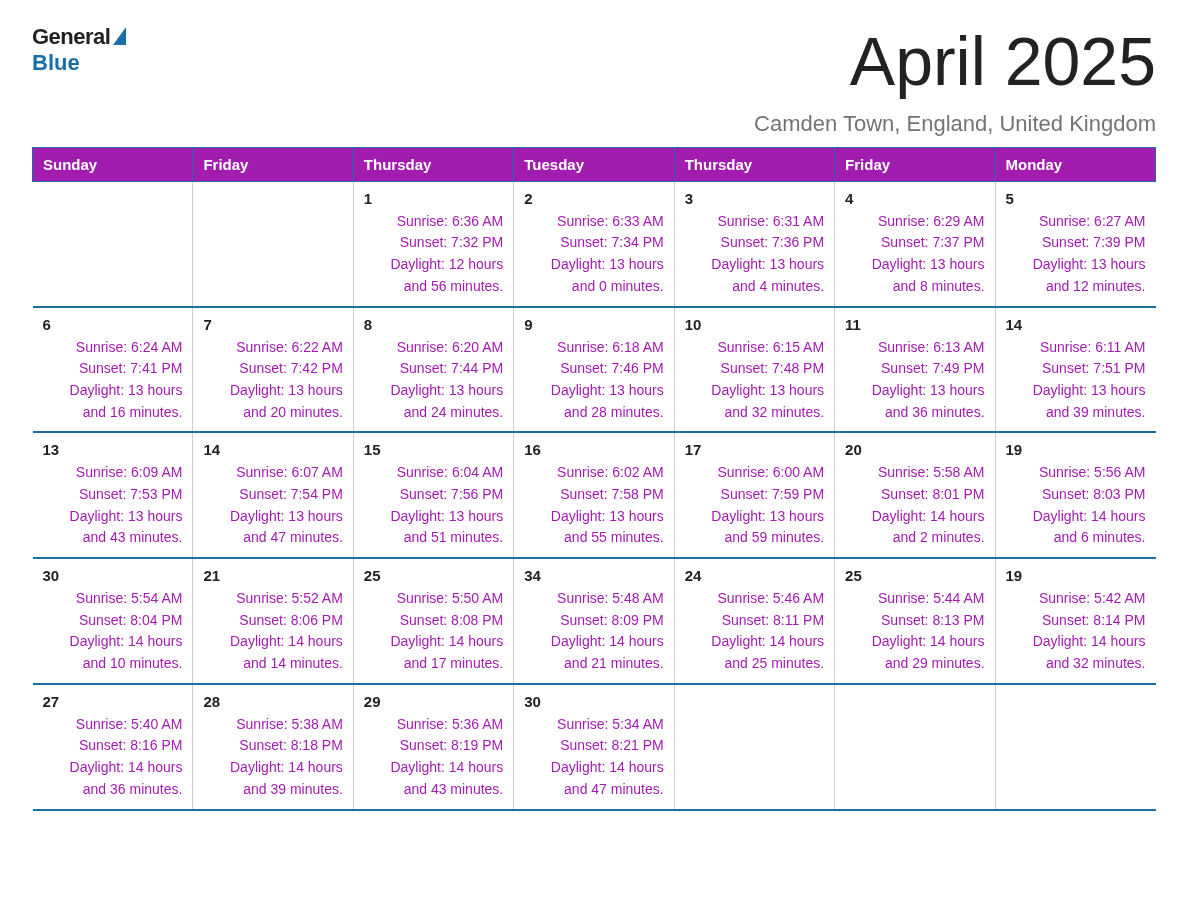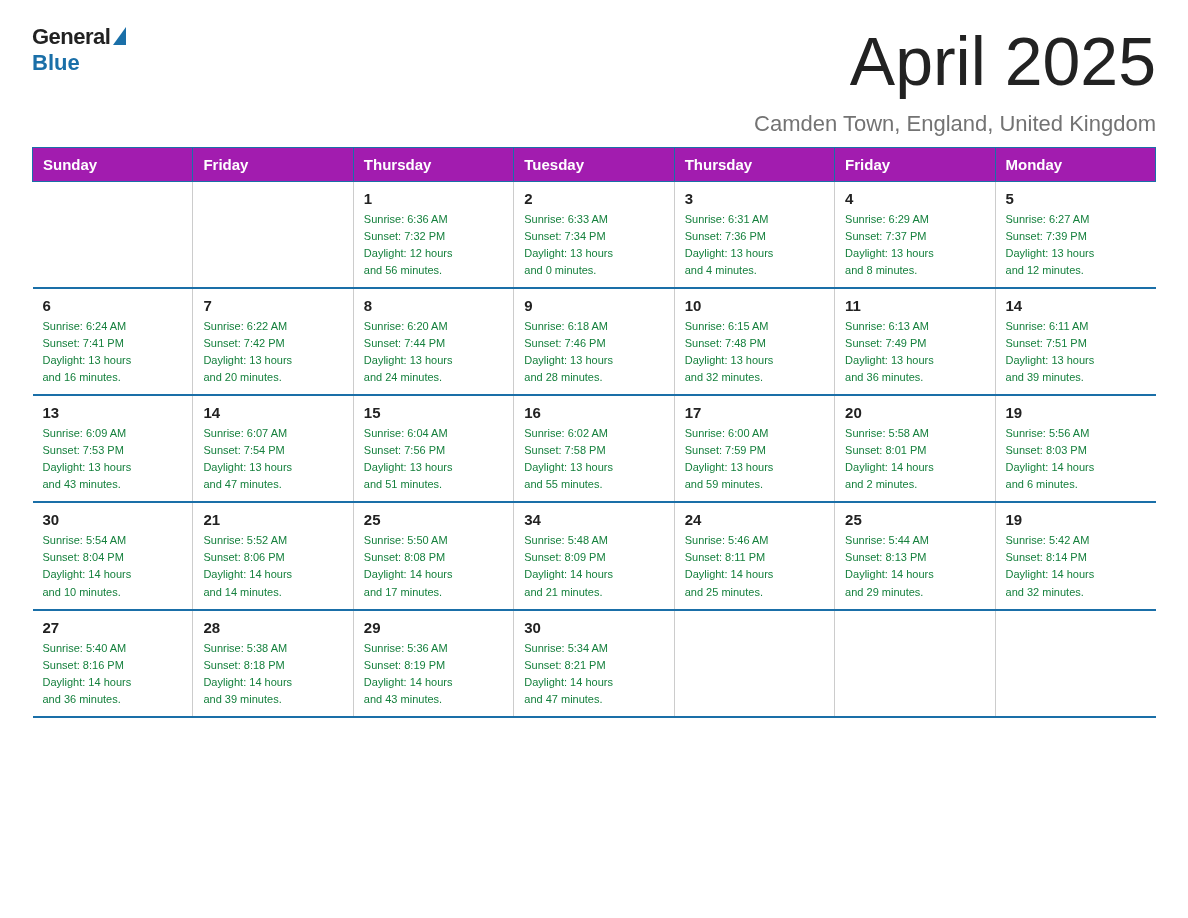--- a/index.html
+++ b/index.html
@@ -96,23 +96,24 @@
     tbody td:last-child {
       border-right: none;
     }
     .day-num {
       font-size: 15px;
       font-weight: bold;
       margin-bottom: 4px;
       color: #222;
     }
     .day-info {
-      font-size: 11px;
+      font-size: 14px;
       line-height: 1.55;
-      color: #15803d;
+      color: #a21caf;
+      text-align: right;
     }
     .empty-cell {
       background: #fff;
     }
   </style>
 </head>
 <body>
 
 <div class="header-row">
   <div class="logo">

